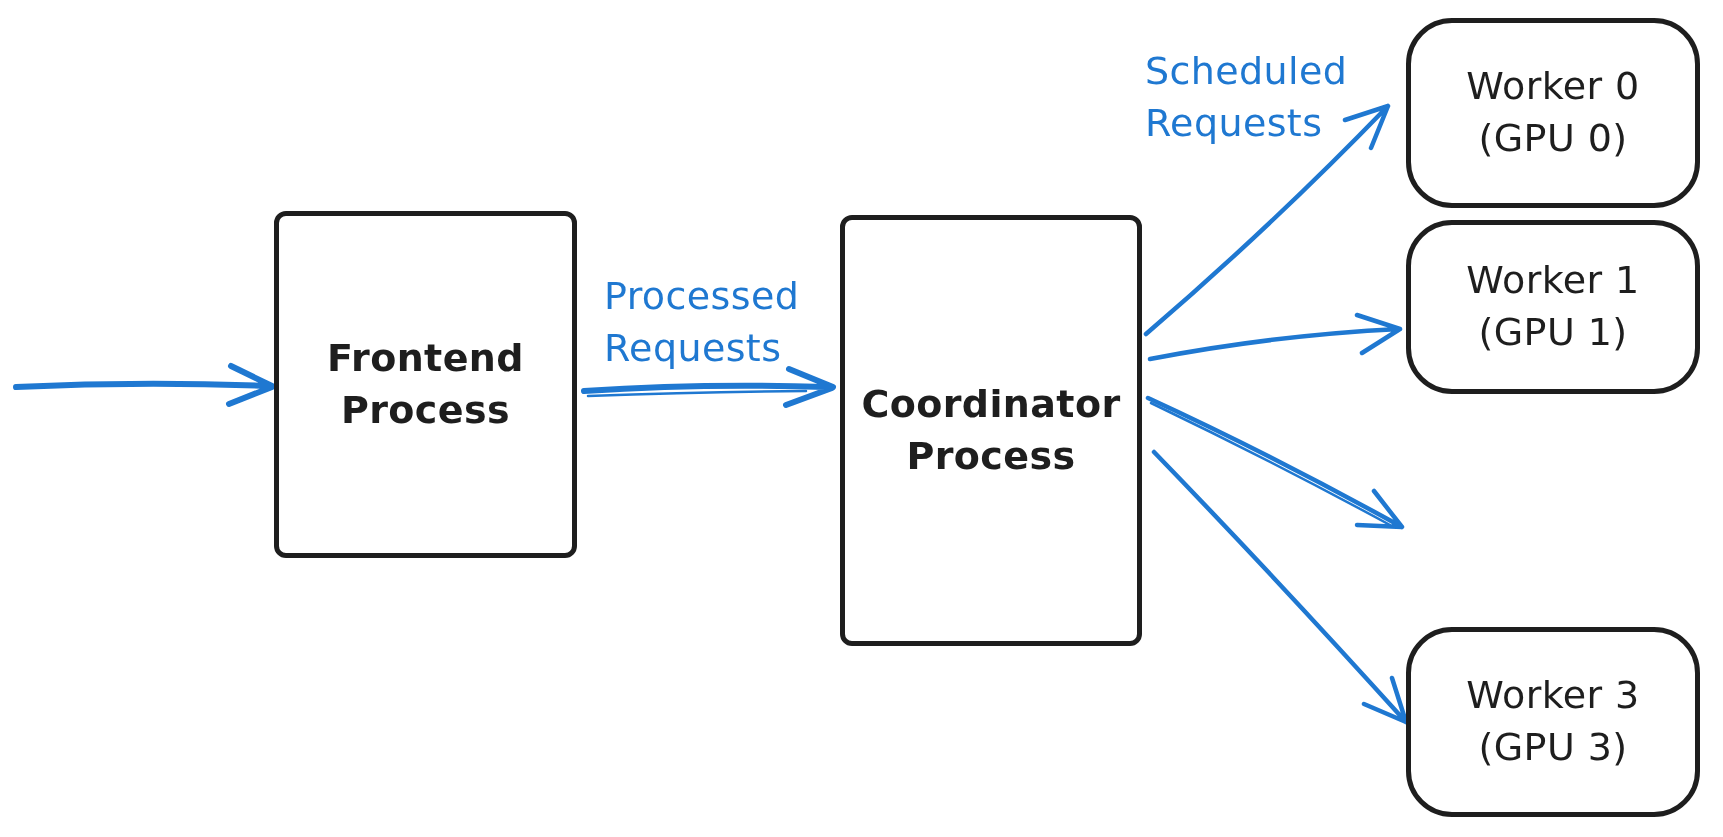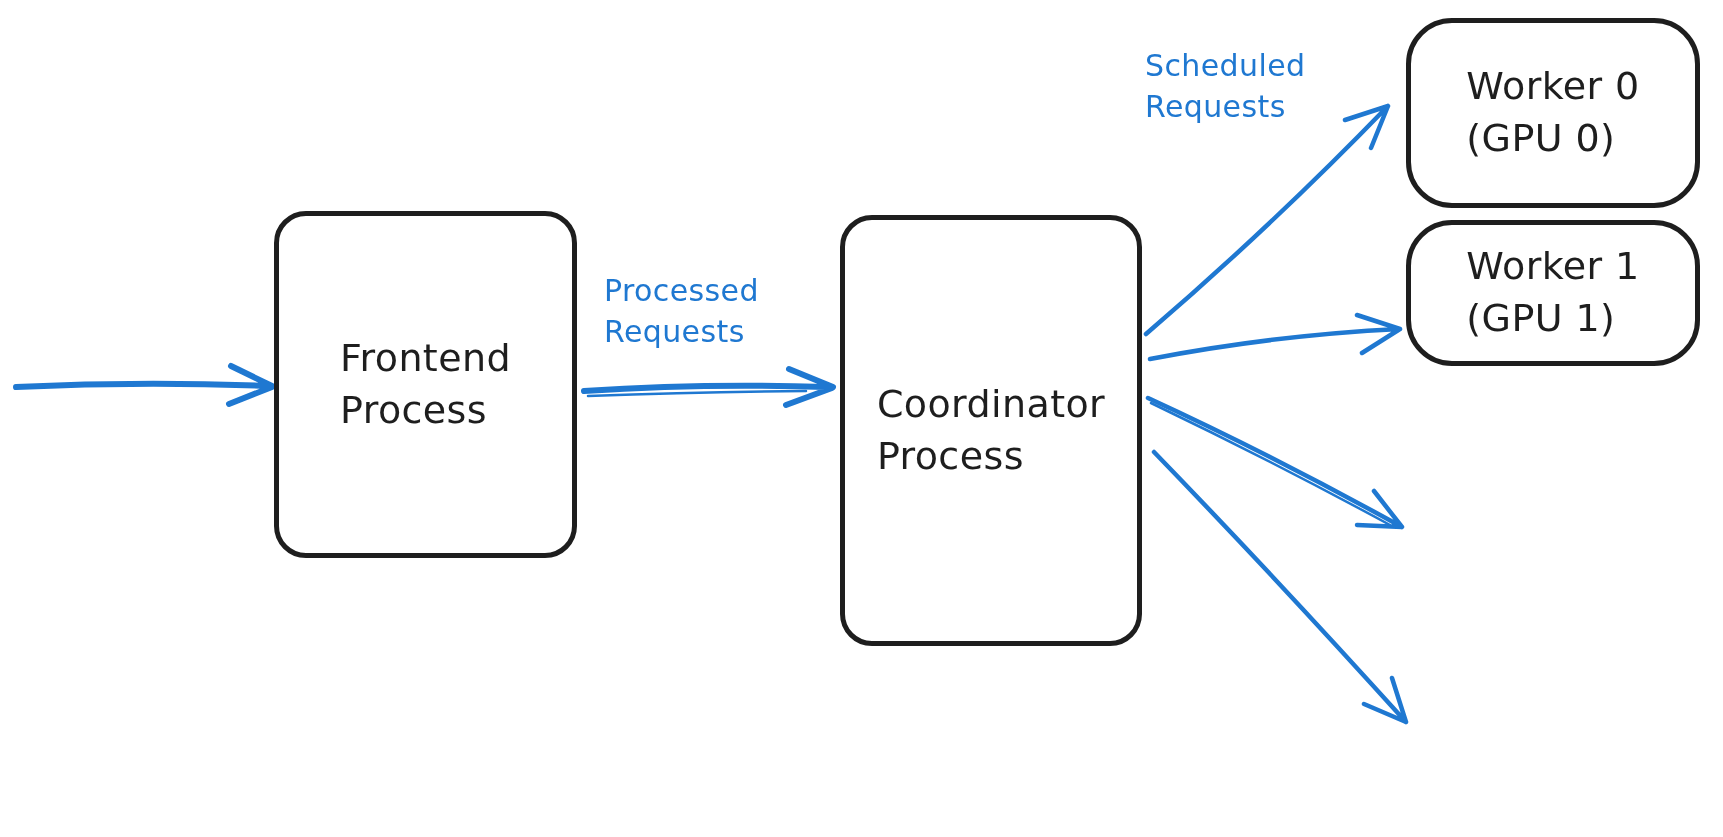--- a/index.html
+++ b/index.html
@@ -29,38 +29,39 @@
     stroke-linecap: round;
     stroke-linejoin: round;
   }
   .node {
     position: absolute;
     border: 5px solid var(--ink);
     background: var(--canvas-bg);
     display: flex;
     align-items: center;
     justify-content: center;
+    text-align: center;
     white-space: pre-line;
     color: var(--ink);
     font-size: 38px;
     line-height: 1.36;
     letter-spacing: 0.4px;
   }
-  .node-big { border-radius: 32px; }
+  .node-big { border-radius: 12px; font-weight: bold; }
   .node-worker { border-radius: 46px; }
   .node-frontend    { left: 274px;  top: 211px; width: 303px; height: 347px; }
   .node-coordinator { left: 840px;  top: 215px; width: 302px; height: 431px; }
   .node-worker-0 { left: 1406px; top: 18px;  width: 294px; height: 190px; }
-  .node-worker-1 { left: 1406px; top: 220px; width: 294px; height: 146px; }
+  .node-worker-1 { left: 1406px; top: 220px; width: 294px; height: 174px; }
   .node-worker-2 { left: 1406px; top: 426px; width: 294px; height: 190px; }
   .node-worker-3 { left: 1406px; top: 627px; width: 294px; height: 190px; }
   .flow-label {
     position: absolute;
     color: var(--accent-blue);
-    font-size: 30px;
+    font-size: 38px;
     line-height: 1.36;
     letter-spacing: 0.4px;
     white-space: pre-line;
   }
   .label-user      { left: 64px;   top: 266px; }
   .label-processed { left: 604px;  top: 263px; margin-top: 8px; }
   .label-scheduled { left: 1145px; top: 46px;  }
 </style>
 </head>
 <body>
@@ -91,14 +92,16 @@
 
   <div class="node node-big node-frontend">Frontend
 Process</div>
   <div class="node node-big node-coordinator">Coordinator
 Process</div>
 
   <div class="node node-worker node-worker-0">Worker 0
 (GPU 0)</div>
   <div class="node node-worker node-worker-1">Worker 1
 (GPU 1)</div>
+  <div class="node node-worker node-worker-3">Worker 3
+(GPU 3)</div>
 
 </div>
 
 </body></html>

